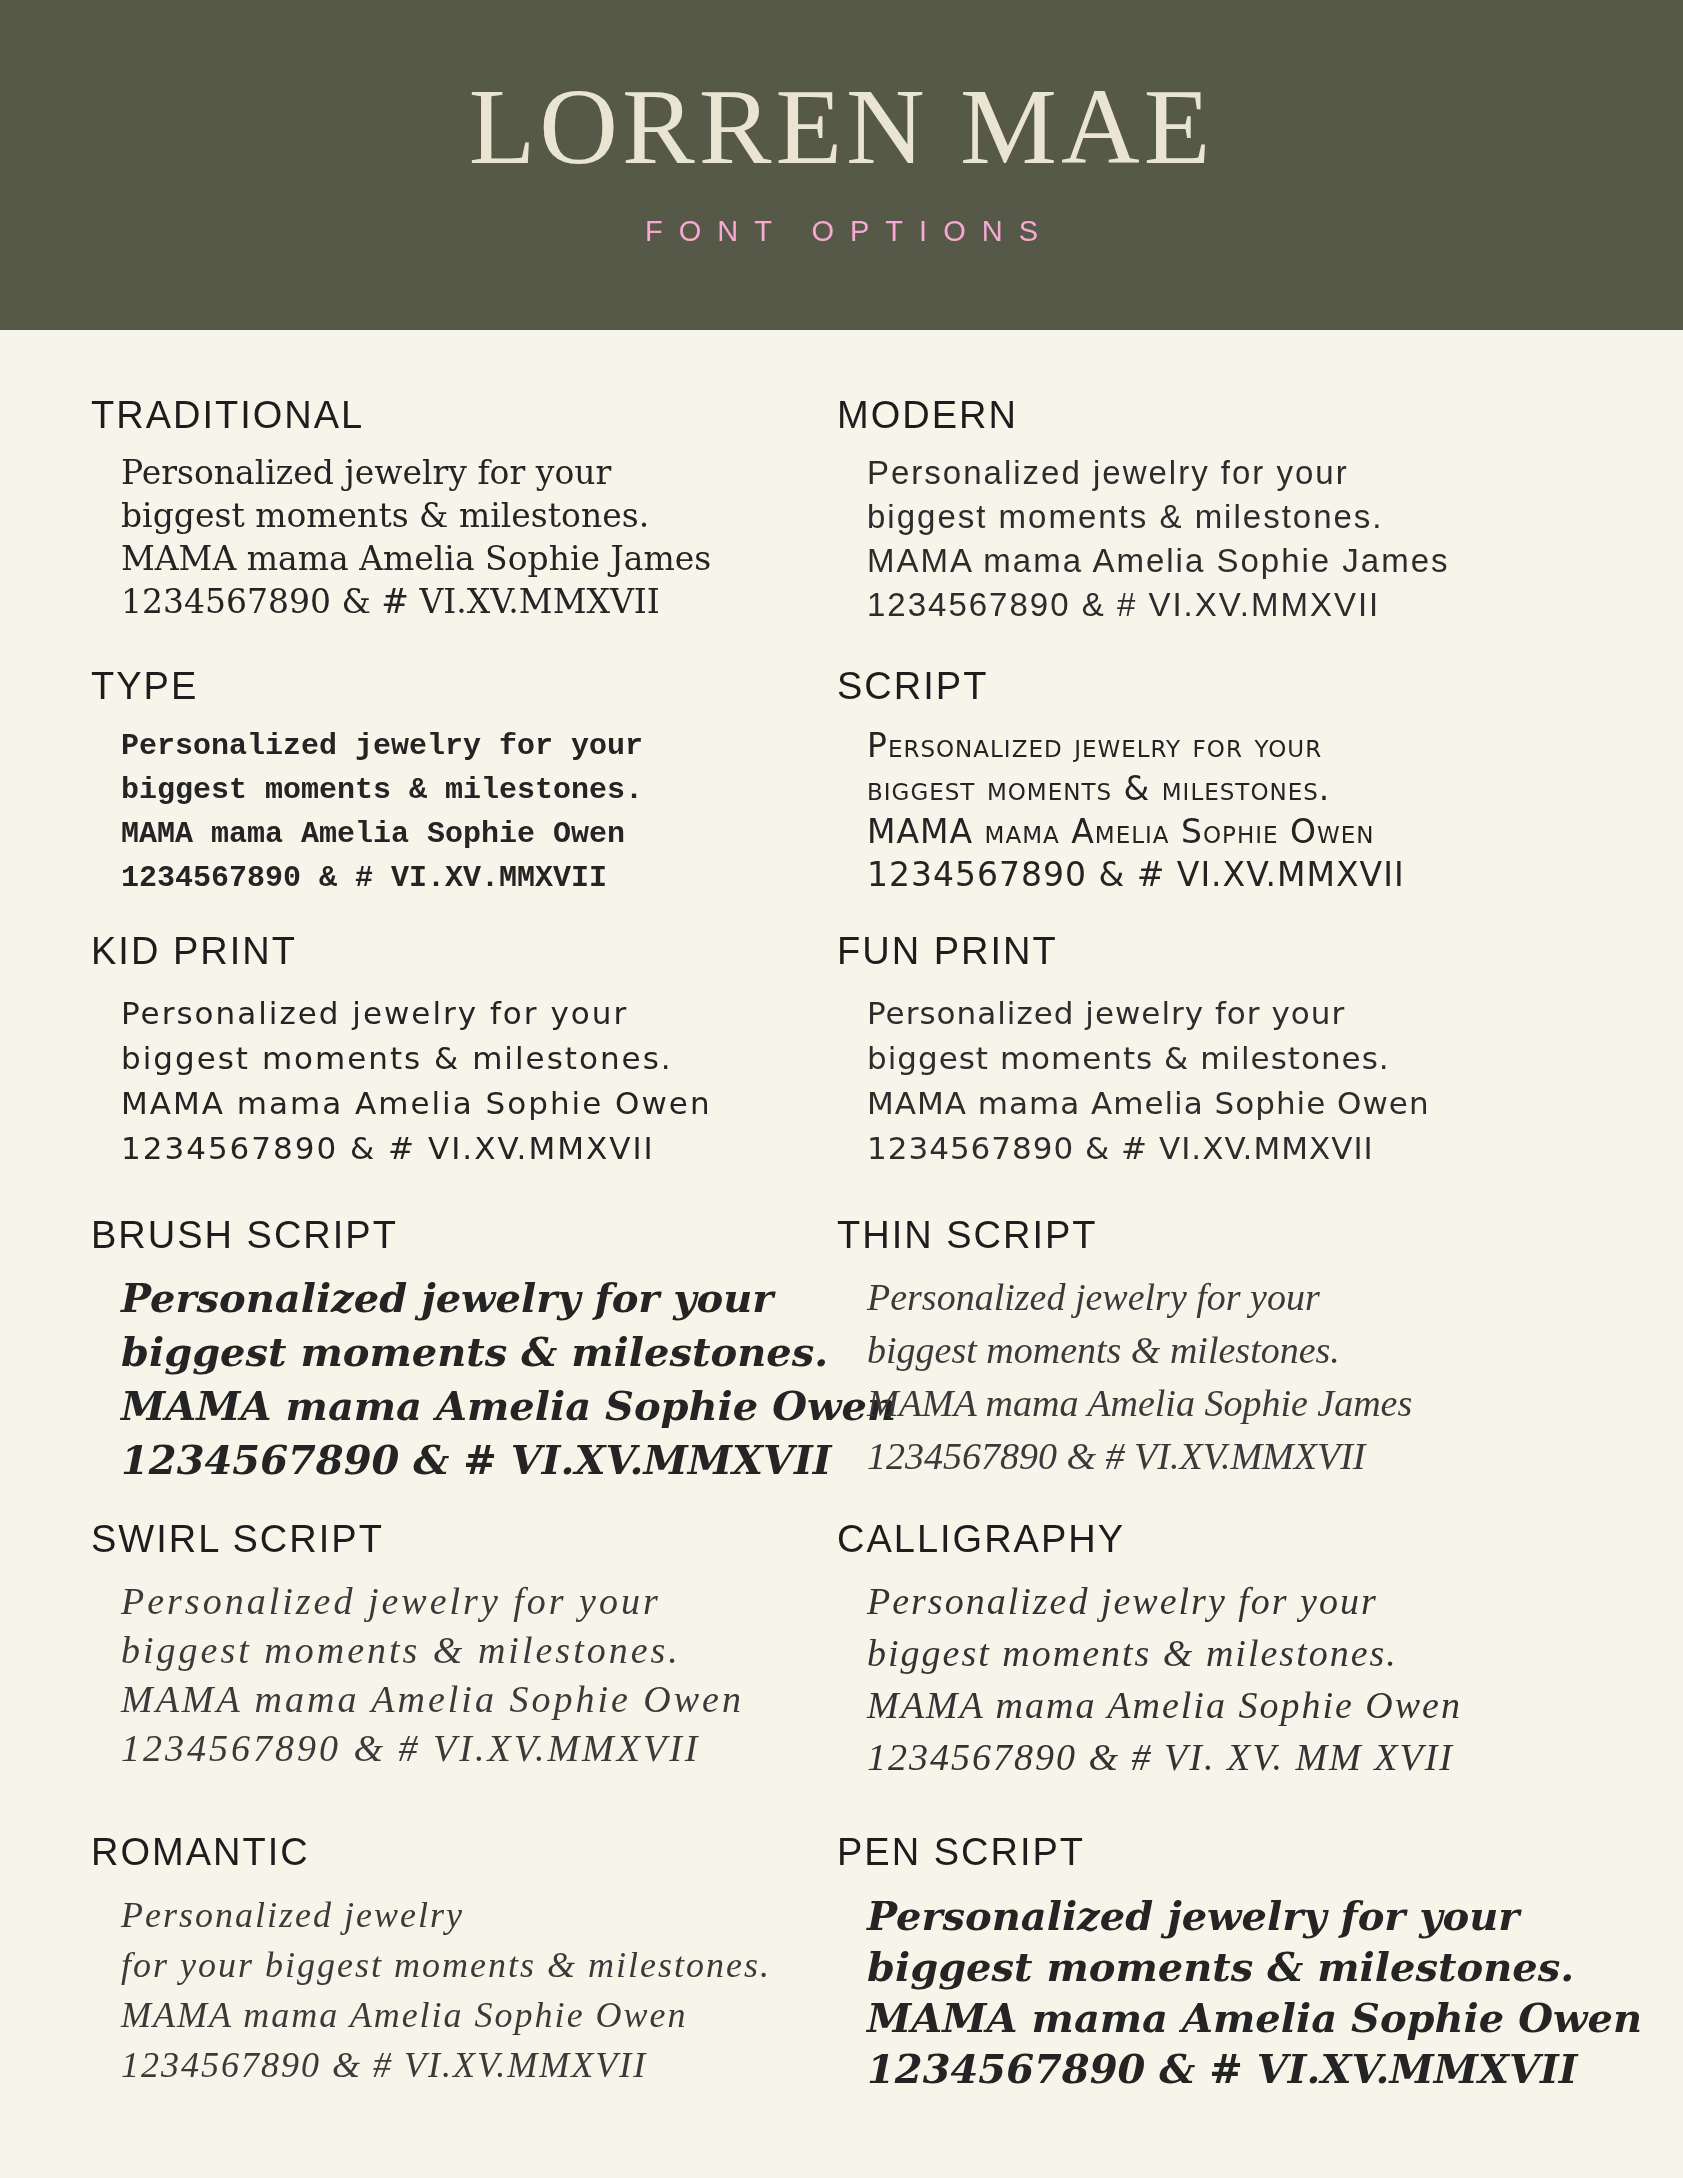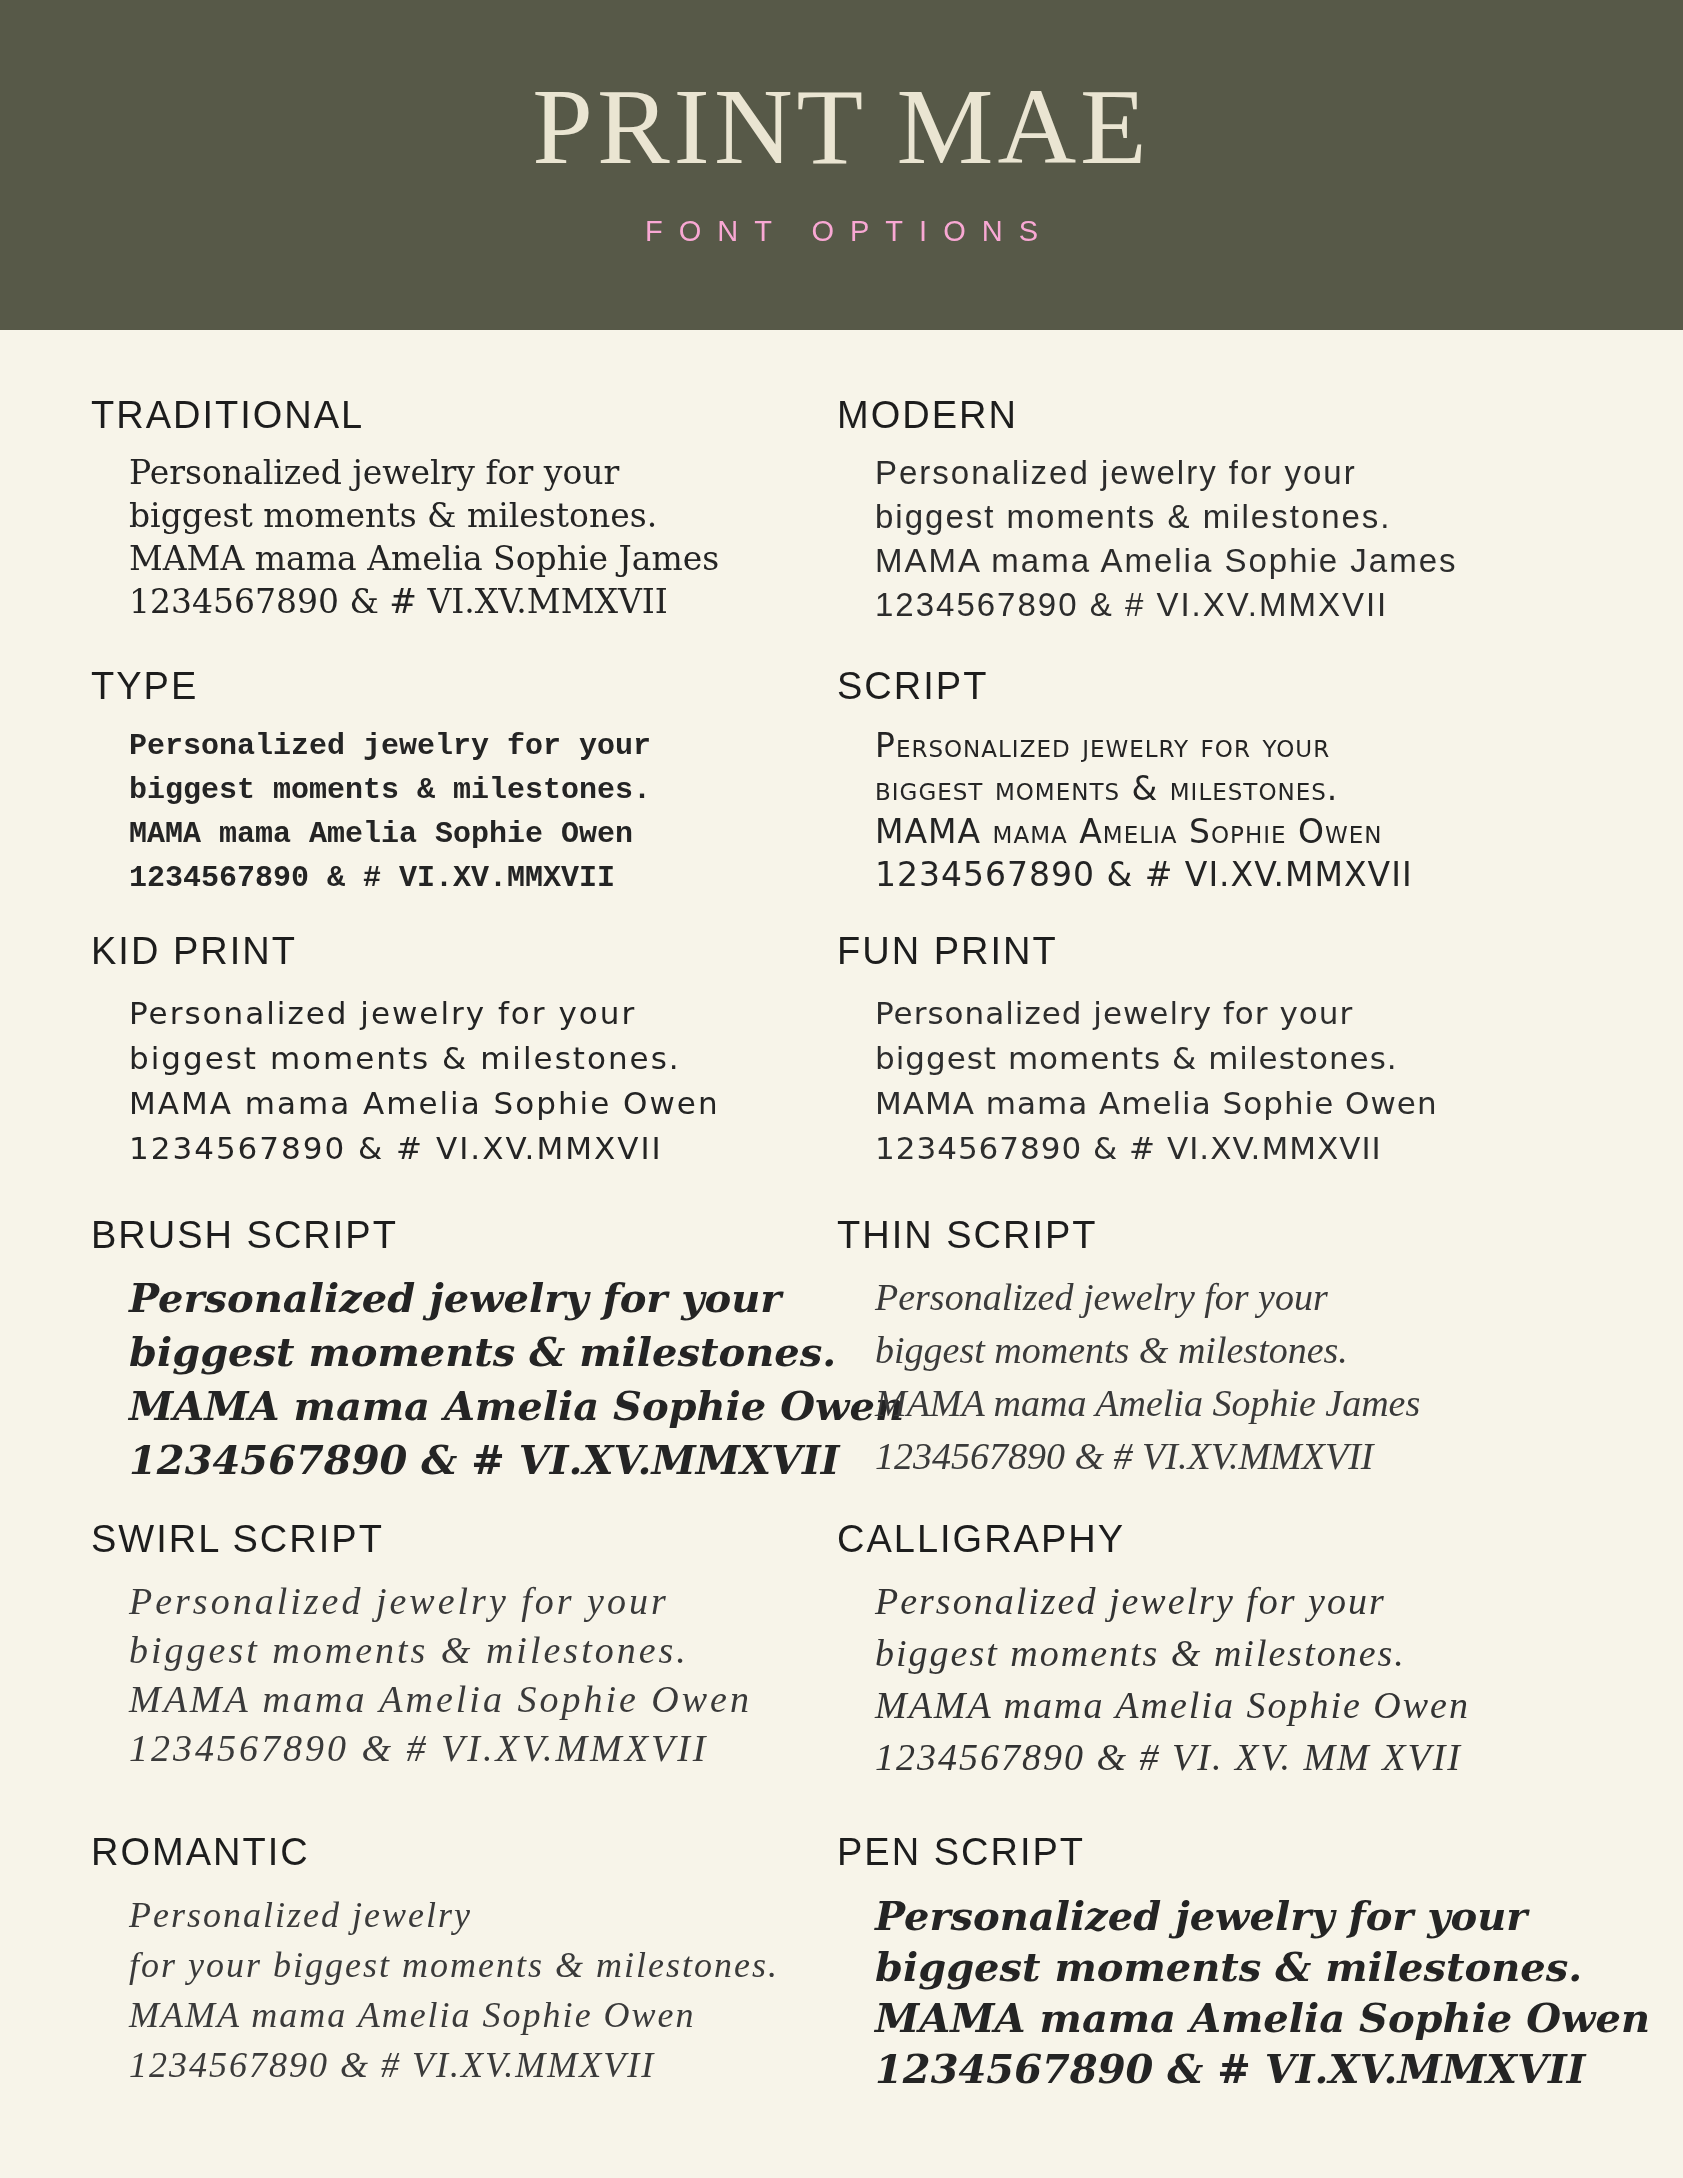--- a/index.html
+++ b/index.html
@@ -27,21 +27,21 @@
   
   .section { position:absolute; }
   .col-left  { left:91px; }
   .col-right { left:837px; }
   .r1 { top:394px; }  .r2 { top:665px; }  .r3 { top:930px; }
   .r4 { top:1214px; } .r5 { top:1518px; } .r6 { top:1831px; }
   .label {
     font-size:38px; letter-spacing:2px; color:#1d1d1d; font-weight:400;
     white-space:nowrap;
   }
-  .sample { margin-left:38px; color:#242424; white-space:nowrap; }
+  .sample { margin-left:30px; color:#242424; white-space:nowrap; }
   .sample div { white-space:nowrap; }
 
   
   .f-traditional .sample { font-family:"DejaVu Serif", serif;
     font-size:33px; line-height:43px; margin-top:14px; }
   .f-modern .sample { font-family:"Liberation Sans", sans-serif; font-weight:300;
     font-size:33px; line-height:44px; margin-top:14px; letter-spacing:2px; color:#2c2c2c; }
   .f-type .sample { font-family:"Liberation Mono","DejaVu Sans Mono", monospace;
     font-weight:700; font-size:30px; line-height:44px; margin-top:16px; }
   .f-uniform .sample { font-family:"DejaVu Sans", sans-serif; font-variant:small-caps;
@@ -62,21 +62,21 @@
     font-size:36px; line-height:50px; margin-top:16px; letter-spacing:2px; color:#3a3a3a; }
   .f-pen .sample { font-family:"DejaVu Serif", serif; font-style:italic; font-weight:700;
     font-size:40px; line-height:51px; margin-top:16px; }
 </style>
 </head>
 <body>
 
 <div class="page">
 
   <div class="header">
-    <div class="brand-title">PRINT MAE</div>
+    <div class="brand-title">LORREN MAE</div>
     <div class="subtitle">FONT OPTIONS</div>
   </div>
 
   <div class="section col-left r1 f-traditional">
     <div class="label">TRADITIONAL</div>
     <div class="sample">
       <div>Personalized jewelry for your</div>
       <div>biggest moments &amp; milestones.</div>
       <div>MAMA mama Amelia Sophie James</div>
       <div>1234567890 &amp; # VI.XV.MMXVII</div>

